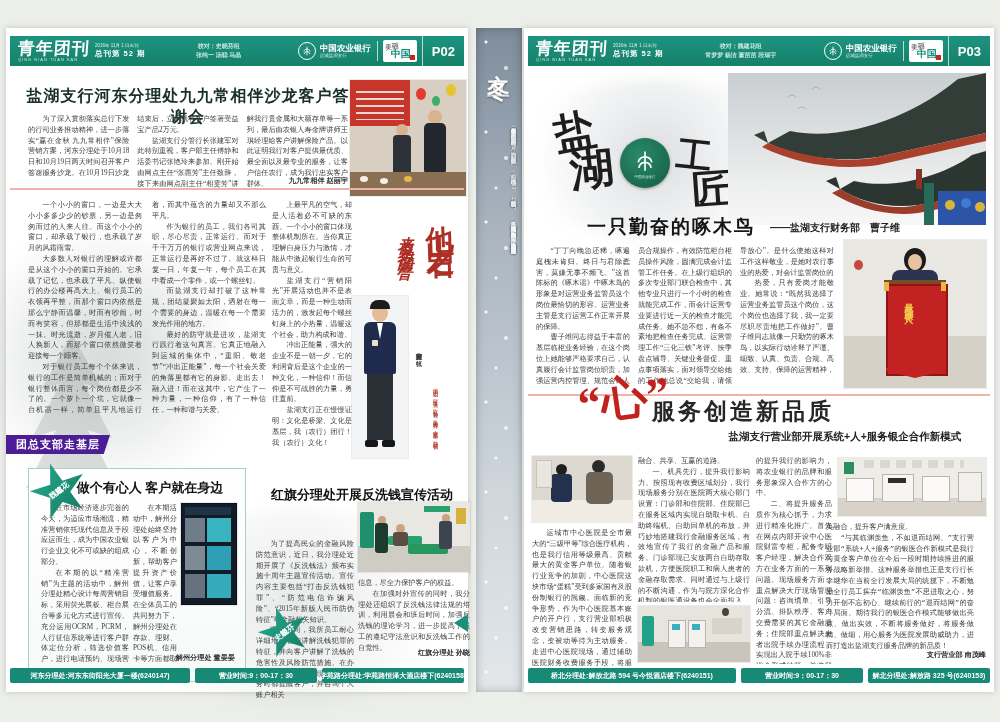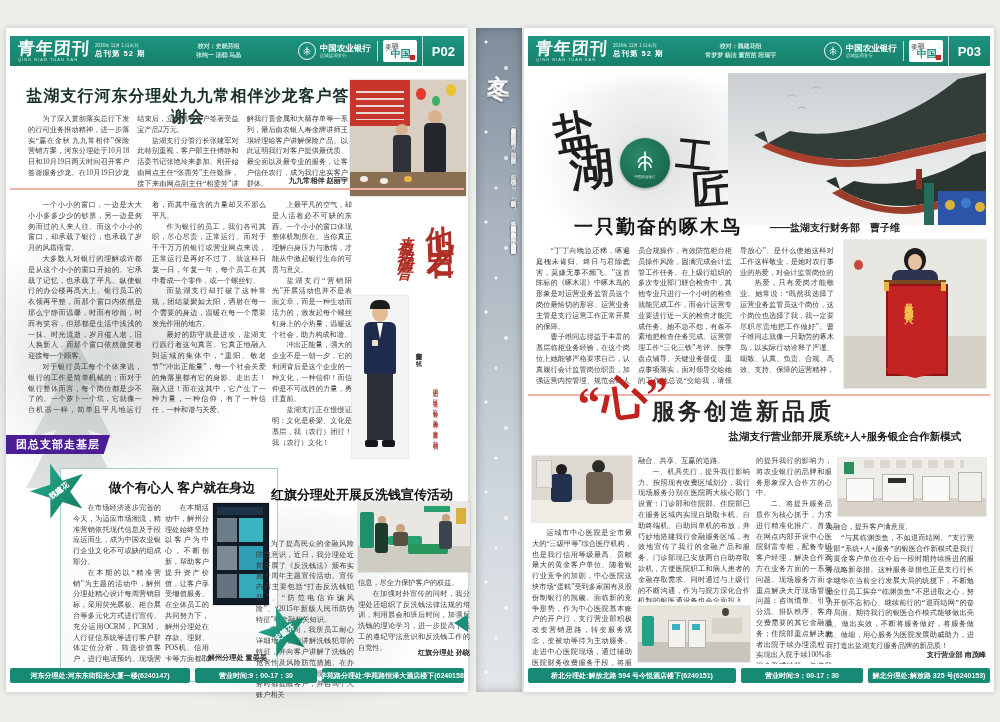--- a/index.html
+++ b/index.html
@@ -52,21 +52,21 @@
   .snow{position:absolute;inset:0;background-image:radial-gradient(circle at 10px 14px,rgba(255,255,255,.9) 1px,transparent 2px),radial-gradient(circle at 30px 40px,rgba(255,255,255,.7) 1.5px,transparent 2.5px),radial-gradient(circle at 20px 70px,rgba(255,255,255,.8) 1px,transparent 2px);background-size:46px 90px;}
   .term{position:absolute;left:0;right:0;top:28px;text-align:center;color:#fff;font-family:"Liberation Serif",serif;font-weight:bold;font-size:22px;line-height:1.15;text-shadow:0 1px 2px rgba(0,0,0,.4);}
   .spine-txt{position:absolute;left:4px;top:96px;height:300px;width:38px;color:#f4f7f8;font-size:5.5px;line-height:1.7;font-family:"Liberation Serif",serif;text-shadow:0 0 2px rgba(0,0,0,.45);}
   
   .wash{position:absolute;border-radius:50%;filter:blur(6px);opacity:.5;}
   
   .photo{position:absolute;overflow:hidden;box-shadow:0 0 0 1px rgba(0,0,0,.08);}
   
   .callig{position:absolute;font-family:"Liberation Serif",serif;color:#ae2f26;font-weight:bold;}
   
-  .card{position:absolute;border:1px solid #a9cec5;background:linear-gradient(180deg,#ffffff,#f7faf8);margin-left:32px;}
+  .card{position:absolute;border:1px solid #a9cec5;background:linear-gradient(180deg,#ffffff,#f7faf8);}
   .card-title{position:absolute;left:30px;right:4px;top:10px;text-align:center;font-weight:bold;font-size:13px;color:#111;}
   .aml-title{position:absolute;text-align:center;font-weight:bold;font-size:13px;color:#111;}
   
   .heart-big{position:absolute;font-family:"Liberation Serif",serif;font-weight:bold;color:#c0231d;font-size:46px;transform:rotate(-8deg);line-height:1;}
   .heart-title{position:absolute;font-weight:bold;font-size:23px;color:#262626;letter-spacing:3px;}
   .heart-sub{position:absolute;font-weight:bold;font-size:10.5px;color:#222;}
   .banner-title{position:absolute;font-weight:bold;font-size:19px;color:#161616;letter-spacing:2px;}
   .banner-byline{position:absolute;font-weight:bold;font-size:10px;color:#222;}
   .big-abc{position:absolute;width:50px;height:50px;border-radius:50%;background:radial-gradient(circle at 40% 35%,#2b8a6b,#135b43);display:flex;align-items:center;justify-content:center;flex-direction:column;box-shadow:0 1px 3px rgba(0,0,0,.35);}
   .big-abc .t{color:#dff0e8;font-size:3.5px;margin-top:1px;}
@@ -307,21 +307,21 @@
         <path d="M40 70 L26 62 L36 58 Z" fill="#323d37"></path>
         <path d="M112 116 L98 108 L108 104 Z" fill="#2c3631"></path>
         <g stroke="#9aa1a5" stroke-width="1" fill="none" opacity=".7">
           <path d="M60 24 q4 -4 8 0"></path>
             <path d="M84 16 q4 -4 8 0"></path>
             <path d="M70 36 q4 -4 8 0"></path>
         </g>
       </svg>
     </div>
 
-    <div class="banner-title" style="left:50px;top:186px;text-align:center;">一只勤奋的啄木鸟</div>
+    <div class="banner-title" style="left:63px;top:186px;text-align:center;">一只勤奋的啄木鸟</div>
     <div class="banner-byline" style="left:246px;top:193px;">——盐湖支行财务部　曹子维</div>
 
     <div class="col cols3" style="left:12px;top:218px;width:298px;height:142px;">
         <p>“丁丁向晚急还稀，啄遍庭槐未肯归。终日与君除蠹害，莫嫌无事不频飞。”这首陈标的《啄木谣》中啄木鸟的形象是对运营业务监管员这个岗位最恰切的形容。运营业务主管是支行运营工作正常开展的保障。</p>
         <p>曹子维同志得益于丰富的基层临柜业务经验，在这个岗位上她能够严格要求自己，认真履行会计监管岗位职责，加强运营内控管理、规范会计人员合规操作，有效防范柜台柜员操作风险，圆满完成会计监管工作任务。在上级行组织的多次专业部门联合检查中，其他专业只进行一个小时的检查就能完成工作，而会计运营专业要进行近一天的检查才能完成任务。她不急不怨，有条不紊地把检查任务完成。运营管理工作“三化三铁”考评、按季盘点辅导、关键业务督促、重点事项落实，面对领导交给她的工作她总说“交给我，请领导放心”。是什么使她这样对工作这样敬业，是她对农行事业的热爱，对会计监管岗位的</p>
         <p>热爱，只有爱岗才能敬业。她常说：“既然我选择了运营业务监管员这个岗位，这个岗位也选择了我，我一定要尽职尽责地把工作做好”。曹子维同志就像一只勤劳的啄木鸟，以实际行动诠释了严谨、细致、认真、负责、合规、高效、支持、保障的运营精神，为支行临柜业务的稳健开展燃烧青春，无私奉献！</p>
       </div>
 
     <div class="photo" style="left:320px;top:212px;width:142px;height:148px;background:#e9e7e1;">
       <div class="abs" style="left:0;top:96px;width:142px;height:52px;background:#d6d1c6;"></div>

